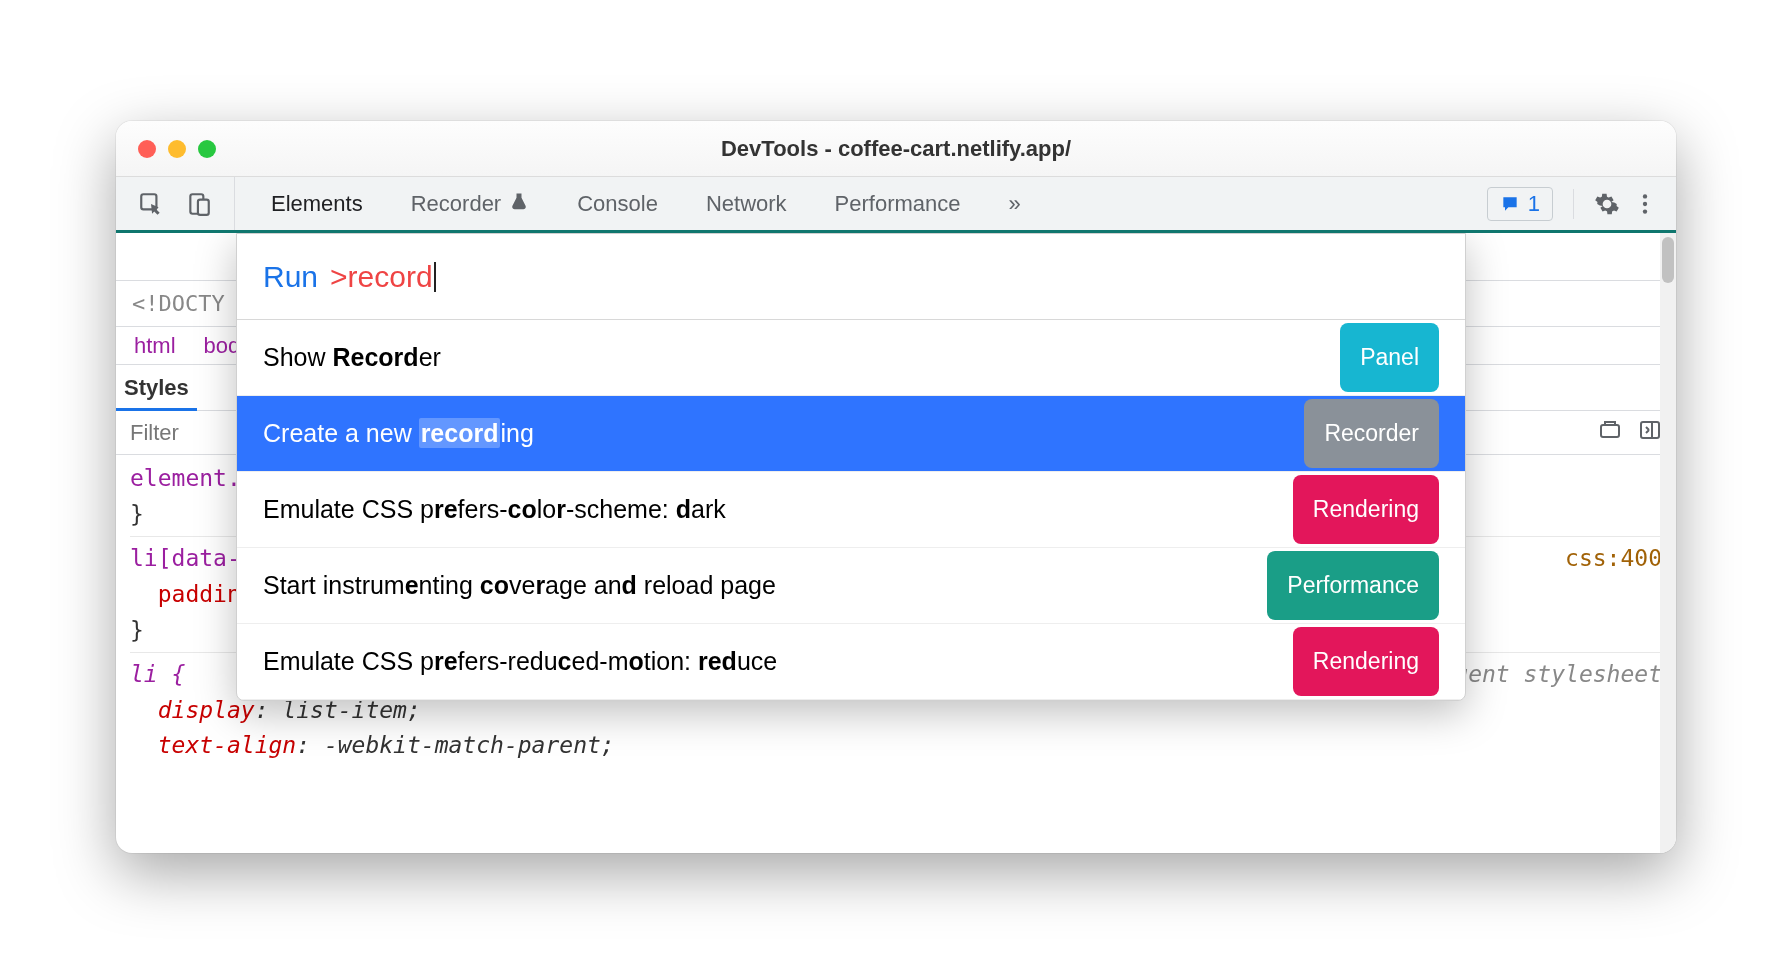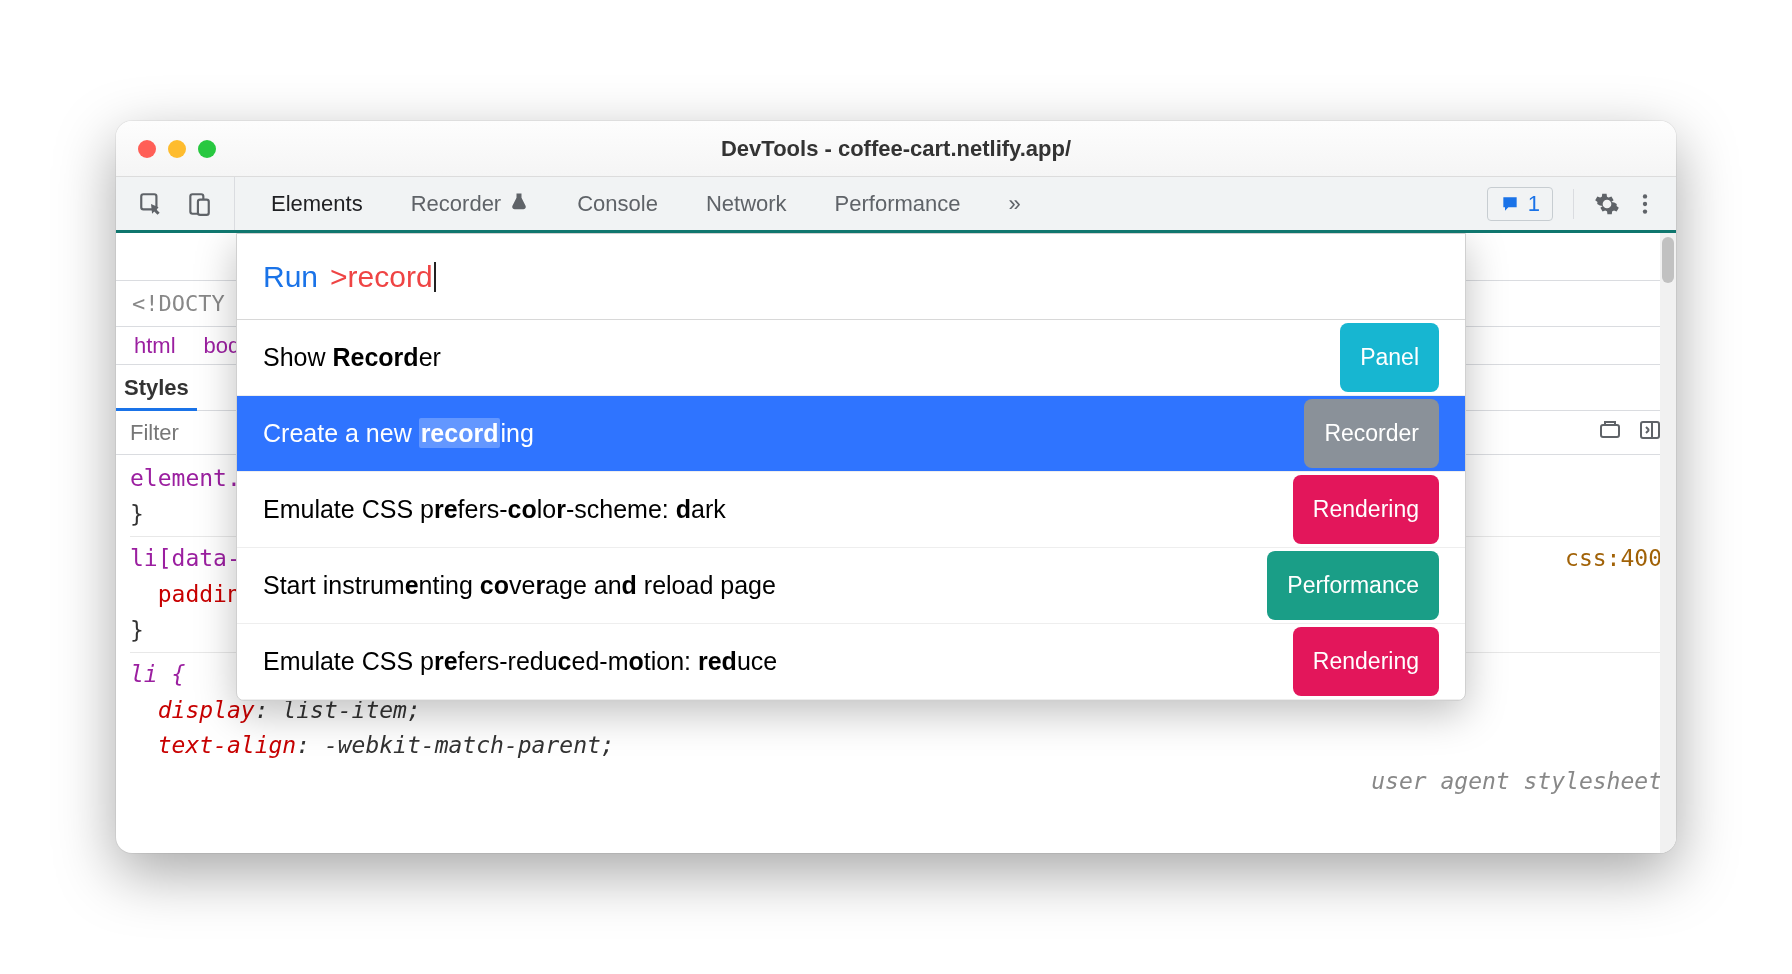--- a/index.html
+++ b/index.html
@@ -174,21 +174,21 @@
     font-family: ui-monospace, Menlo, monospace;
     font-size: 23px;
     line-height: 1.55;
   }
   .css-rules .sel { color: #9b1fa0; }
   .css-rules .prop { color: #c80000; }
   .css-rules .comment { color: #888; font-style: italic; text-align: right; }
   .css-rules .row { display: flex; justify-content: space-between; border-top: 1px solid #e8e8e8; padding-top: 4px; margin-top: 4px;}
   .css-rules .row:first-child { border-top: none; padding-top: 0; margin-top: 0;}
   .css-rules .link { color: #a16207; text-align: center; }
-  .italic { font-style: italic; flex-direction: column; }
+  .italic { font-style: italic; }
   .scroll-right {
     position: absolute;
     right: 0;
     top: 0;
     bottom: 0;
     width: 16px;
     background: #f1f1f1;
   }
   .scroll-right::before {
     content: "";

